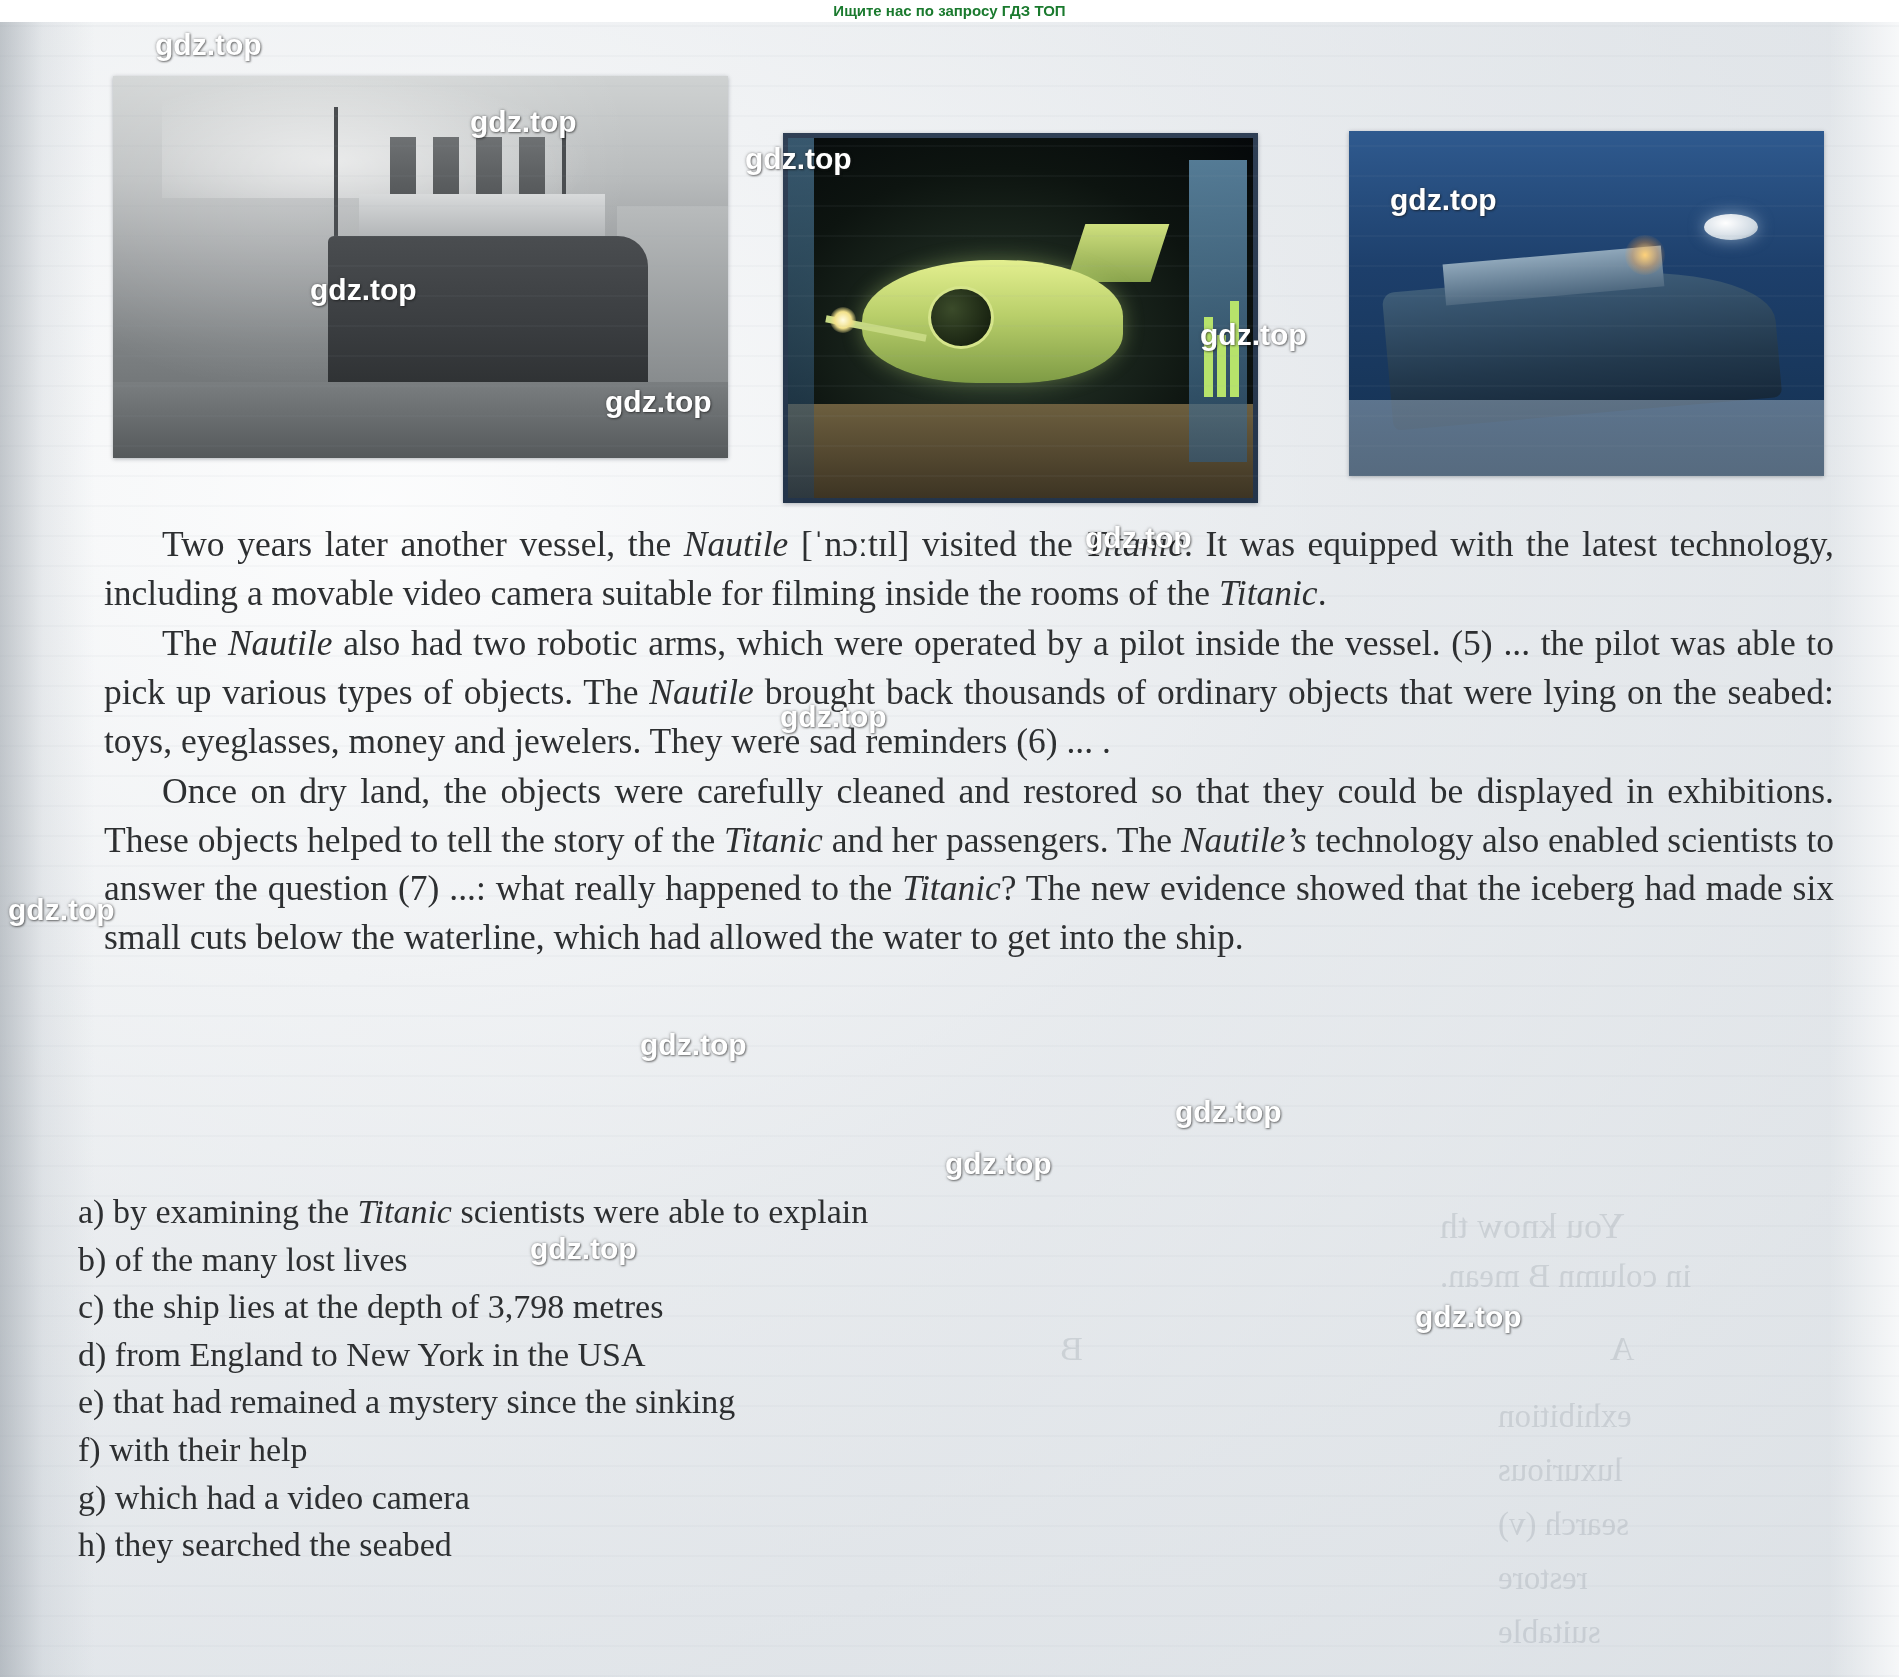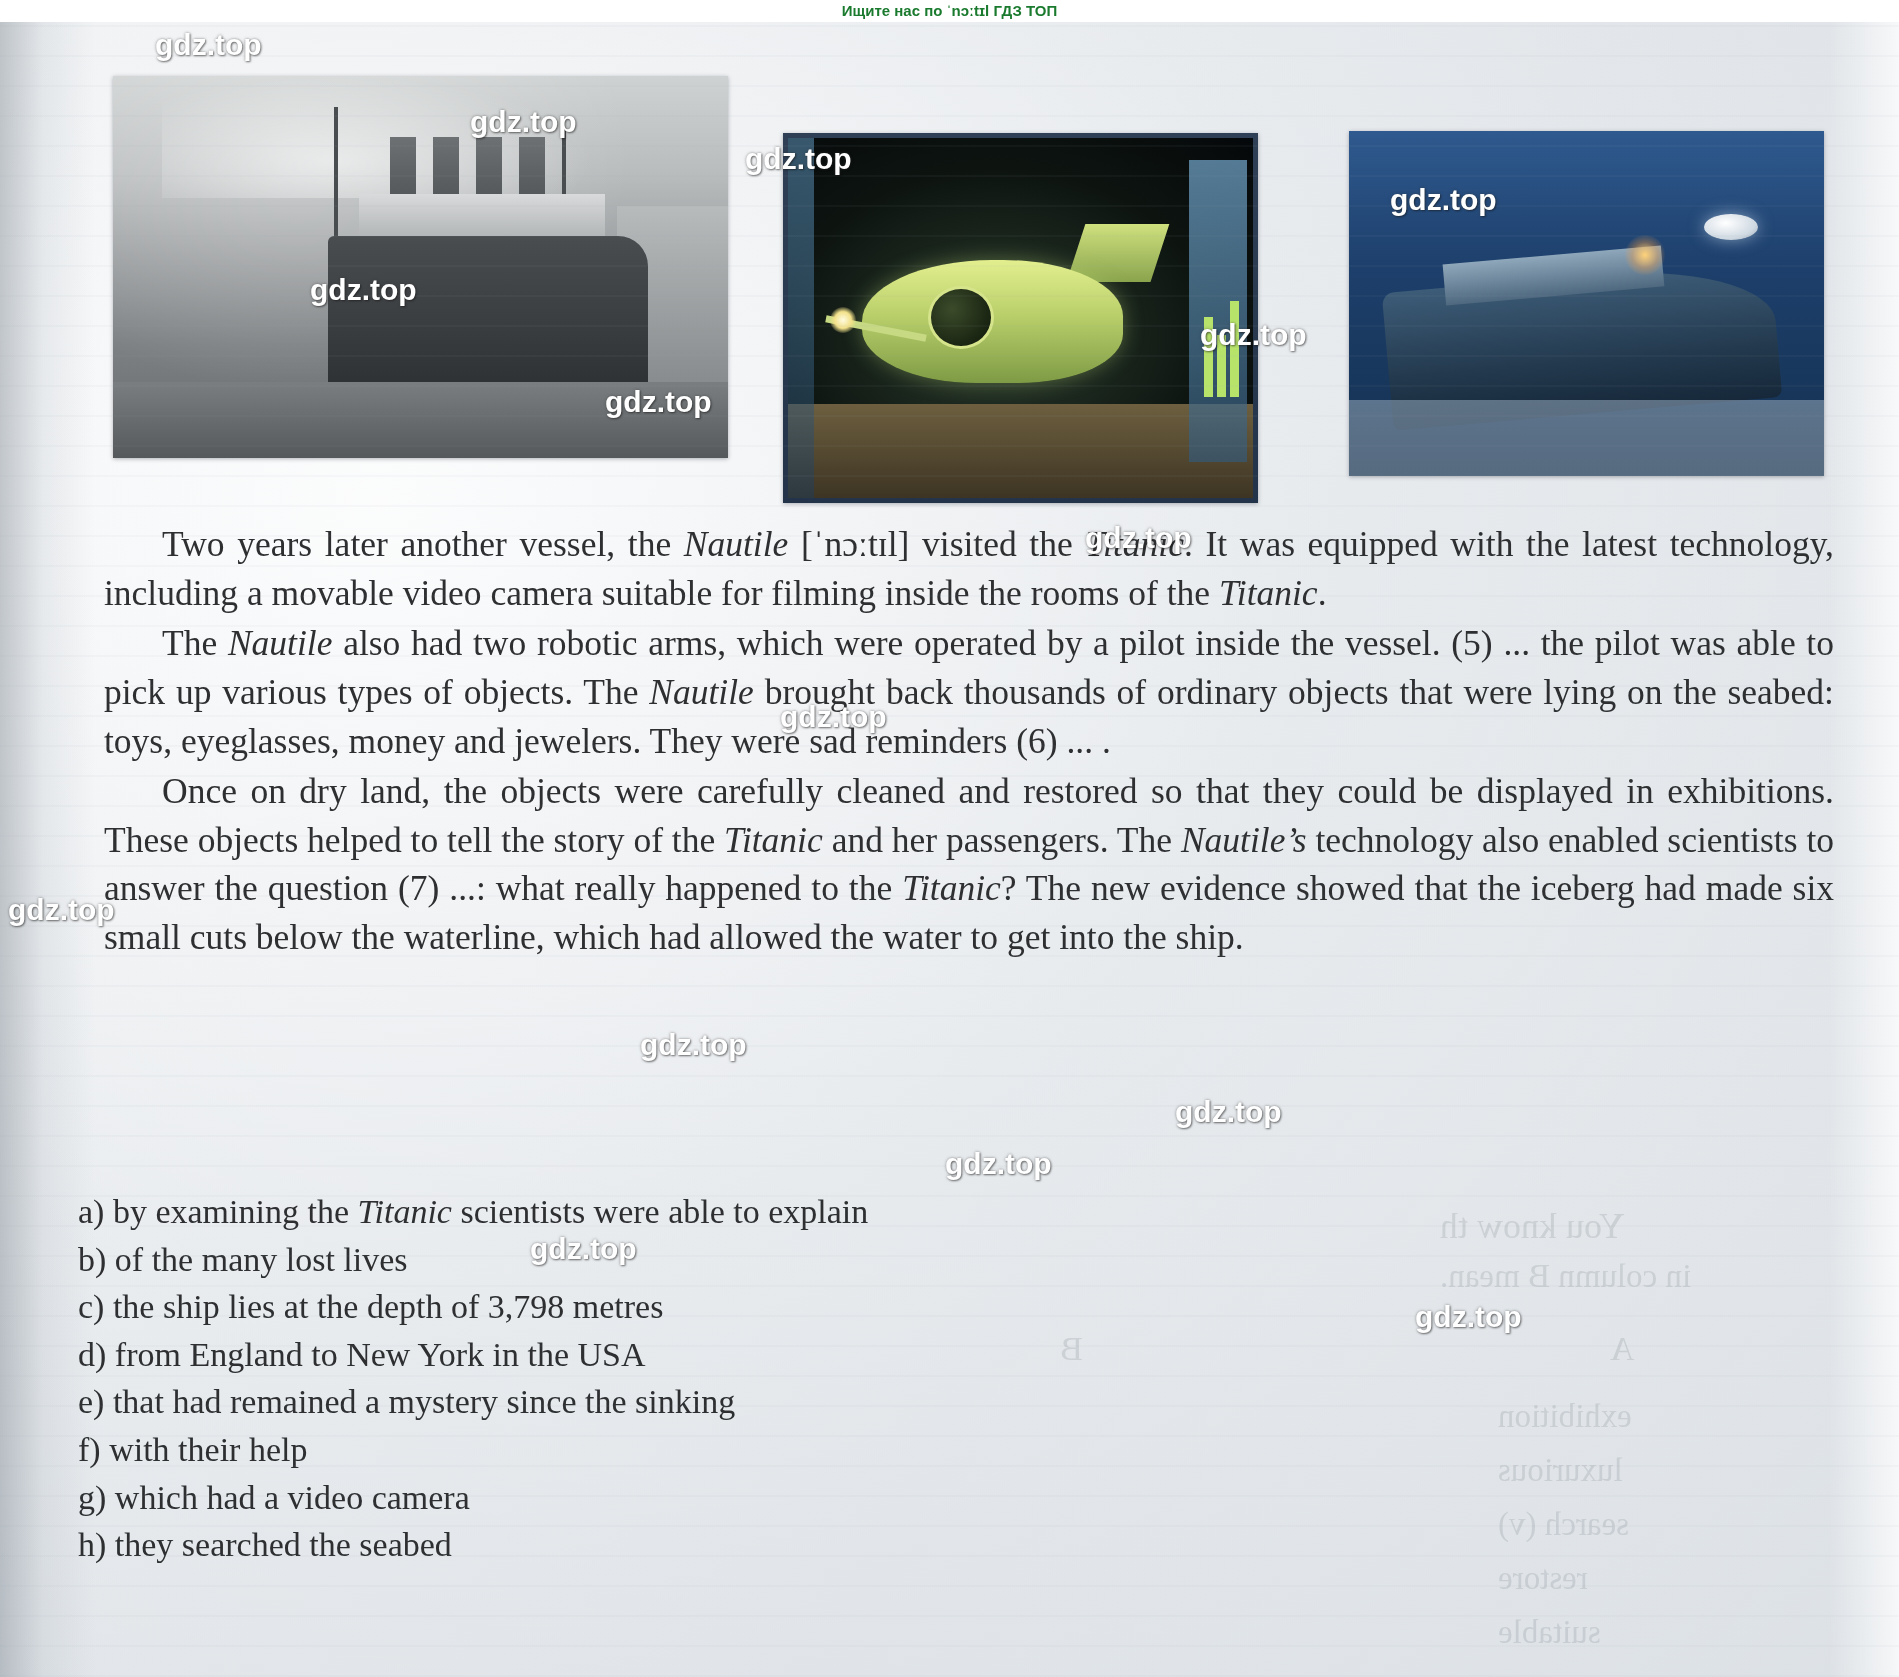--- a/index.html
+++ b/index.html
@@ -362,21 +362,21 @@
   .ghost.flip { transform: scaleX(-1); }
 </style>
 </head>
 <body>
 
 <div id="page">
 
   <div class="left-shadow"></div>
   <div class="right-fade"></div>
 
-  <div class="promo-top">Ищите нас по ˈnɔːtɪl ГДЗ ТОП</div>
+  <div class="promo-top">Ищите нас по запросу ГДЗ ТОП</div>
 
   <div class="img-row">
 
     <div class="photo" id="photo-titanic-dock">
       <div class="smoke"></div>
       <div class="funnel f1"></div>
       <div class="funnel f2"></div>
       <div class="funnel f3"></div>
       <div class="funnel f4"></div>
       <div class="mast m1"></div>

